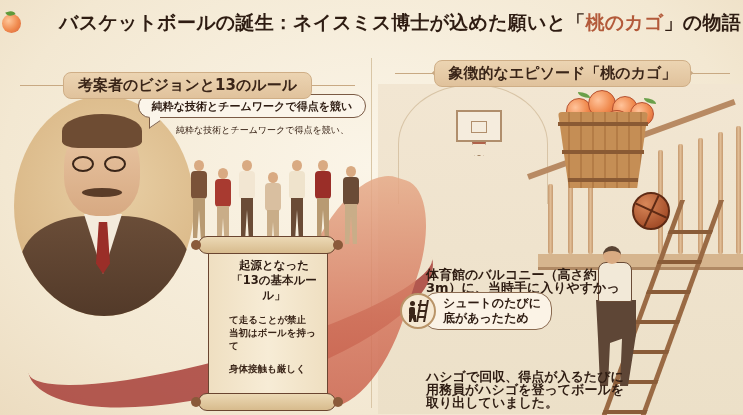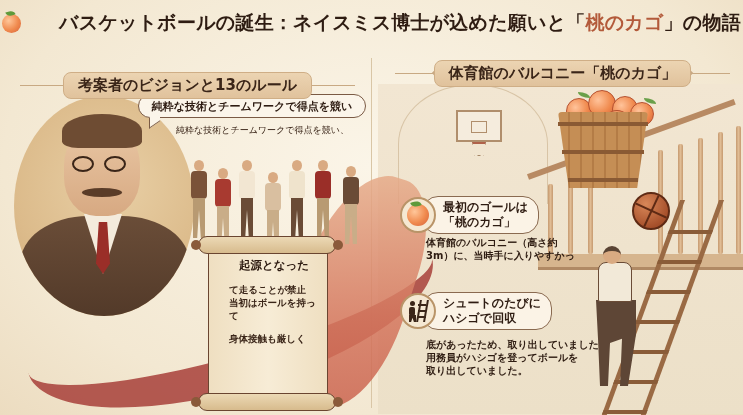--- a/index.html
+++ b/index.html
@@ -261,21 +261,21 @@
     width: 36px; height: 36px; border-radius: 50%;
     background: #f5e8d2; border: 2px solid #b99468;
     display: flex; align-items: center; justify-content: center;
   }
   .feature-pill {
     margin-left: -14px; padding: 3px 10px 3px 20px;
     background: #fbf3e6; border: 1.5px solid #8a6a50; border-radius: 16px;
     font-size: 12px; font-weight: bold; color: #2e1c12; line-height: 15px; white-space: nowrap;
   }
   .feature-desc {
-    position: absolute; font-size: 10px; line-height: 13px; color: #2e1c12; font-weight: bold;
+    position: absolute; font-size: 13px; line-height: 13px; color: #2e1c12; font-weight: bold; margin-top: 32px;
   }
   .ladder-icon {
     width: 20px; height: 22px; position: relative;
   }
   .ladder-icon .r1, .ladder-icon .r2 { position: absolute; top: 0; width: 2px; height: 22px; background: #3a2518; }
   .ladder-icon .r1 { left: 10px; transform: skewX(-10deg); }
   .ladder-icon .r2 { left: 17px; transform: skewX(-10deg); }
   .ladder-icon .rung { position: absolute; left: 10px; width: 8px; height: 2px; background: #3a2518; }
   .ladder-icon .man-h { position: absolute; left: 2px; top: 1px; width: 5px; height: 5px; border-radius: 50%; background: #3a2518; }
   .ladder-icon .man-b { position: absolute; left: 1px; top: 7px; width: 6px; height: 9px; background: #3a2518; border-radius: 2px; }
@@ -294,21 +294,21 @@
   <div class="section-header" style="left:20px; top:58px; width:335px;margin-top:12px;">
     <div class="line" style="left:0; width:50px;"></div>
     <div class="diamond" style="left:48px;"></div>
     <div class="section-pill">考案者のビジョンと13のルール</div>
     <div class="diamond" style="right:48px;"></div>
     <div class="line" style="right:0; width:50px;"></div>
   </div>
   <div class="section-header" style="left:395px; top:58px; width:335px;">
     <div class="line" style="left:0; width:40px;"></div>
     <div class="diamond" style="left:38px;"></div>
-    <div class="section-pill">体育館のバルコニー「桃のカゴ」</div>
+    <div class="section-pill">象徴的なエピソード「桃のカゴ」</div>
     <div class="diamond" style="right:38px;"></div>
     <div class="line" style="right:0; width:40px;"></div>
   </div>
 
   <div class="divider"></div>
 
   <div class="gym">
     <div class="gym-arch"></div>
     <div class="backboard"></div>
     <div class="hoop-net"></div>
@@ -380,20 +380,21 @@
         <div class="head"></div>
         <div class="torso" style="background:#6a4b36;"></div>
         <div class="legs" style="background:#c9ad88;"></div>
       </div>
   </div>
 
   <div class="scroll">
     <div class="scroll-body">
       <div class="scroll-title">
         <div>起源となった</div>
+        <div>「13の基本ルール」</div>
       </div>
       <div class="scroll-rule">
         <div>て走ることが禁止</div>
         <div>当初はボールを持って</div>
       </div>
       <div class="scroll-rule">
         <div>身体接触も厳しく</div>
       </div>
     </div>
     <div class="scroll-top">
@@ -428,51 +429,42 @@
     <div class="ladder-rung" style="top:120px;"></div>
     <div class="ladder-rung" style="top:150px;"></div>
     <div class="ladder-rung" style="top:180px;"></div>
     <div class="ladder-rung" style="top:210px;"></div>
   </div>
   <div class="climber-legs"></div>
   <div class="climber-body"></div>
   <div class="climber-head"></div>
   <div class="ball"></div>
 
-  <div class="feature" style="left:400px; top:196px;">
-    <div class="feature-icon">
-      <span class="peach" style="width:22px; height:22px;"></span>
-    </div>
-    <div class="feature-pill">
-      <div>最初のゴールは</div>
-      <div>「桃のカゴ」</div>
-    </div>
-  </div>
   <div class="feature-desc" style="left:426px; top:236px;">
     <div>体育館のバルコニー（高さ約</div>
     <div>3m）に、当時手に入りやすかっ</div>
   </div>
 
   <div class="feature" style="left:400px; top:292px;">
     <div class="feature-icon">
       <div class="ladder-icon">
         <span class="man-h"></span>
           <span class="man-b"></span>
           <span class="man-l"></span>
         <span class="r1"></span>
           <span class="r2"></span>
         <span class="rung" style="top:4px;"></span>
           <span class="rung" style="top:10px;"></span>
           <span class="rung" style="top:16px;"></span>
       </div>
     </div>
     <div class="feature-pill">
       <div>シュートのたびに</div>
-      <div>ハシゴで回収</div>
+      <div>底があったため</div>
     </div>
   </div>
   <div class="feature-desc" style="left:426px; top:338px;">
-    <div>底があったため、取り出していました</div>
+    <div>ハシゴで回収、得点が入るたびに</div>
     <div>用務員がハシゴを登ってボールを</div>
     <div>取り出していました。</div>
   </div>
 
 </div>
 
 </body></html>

